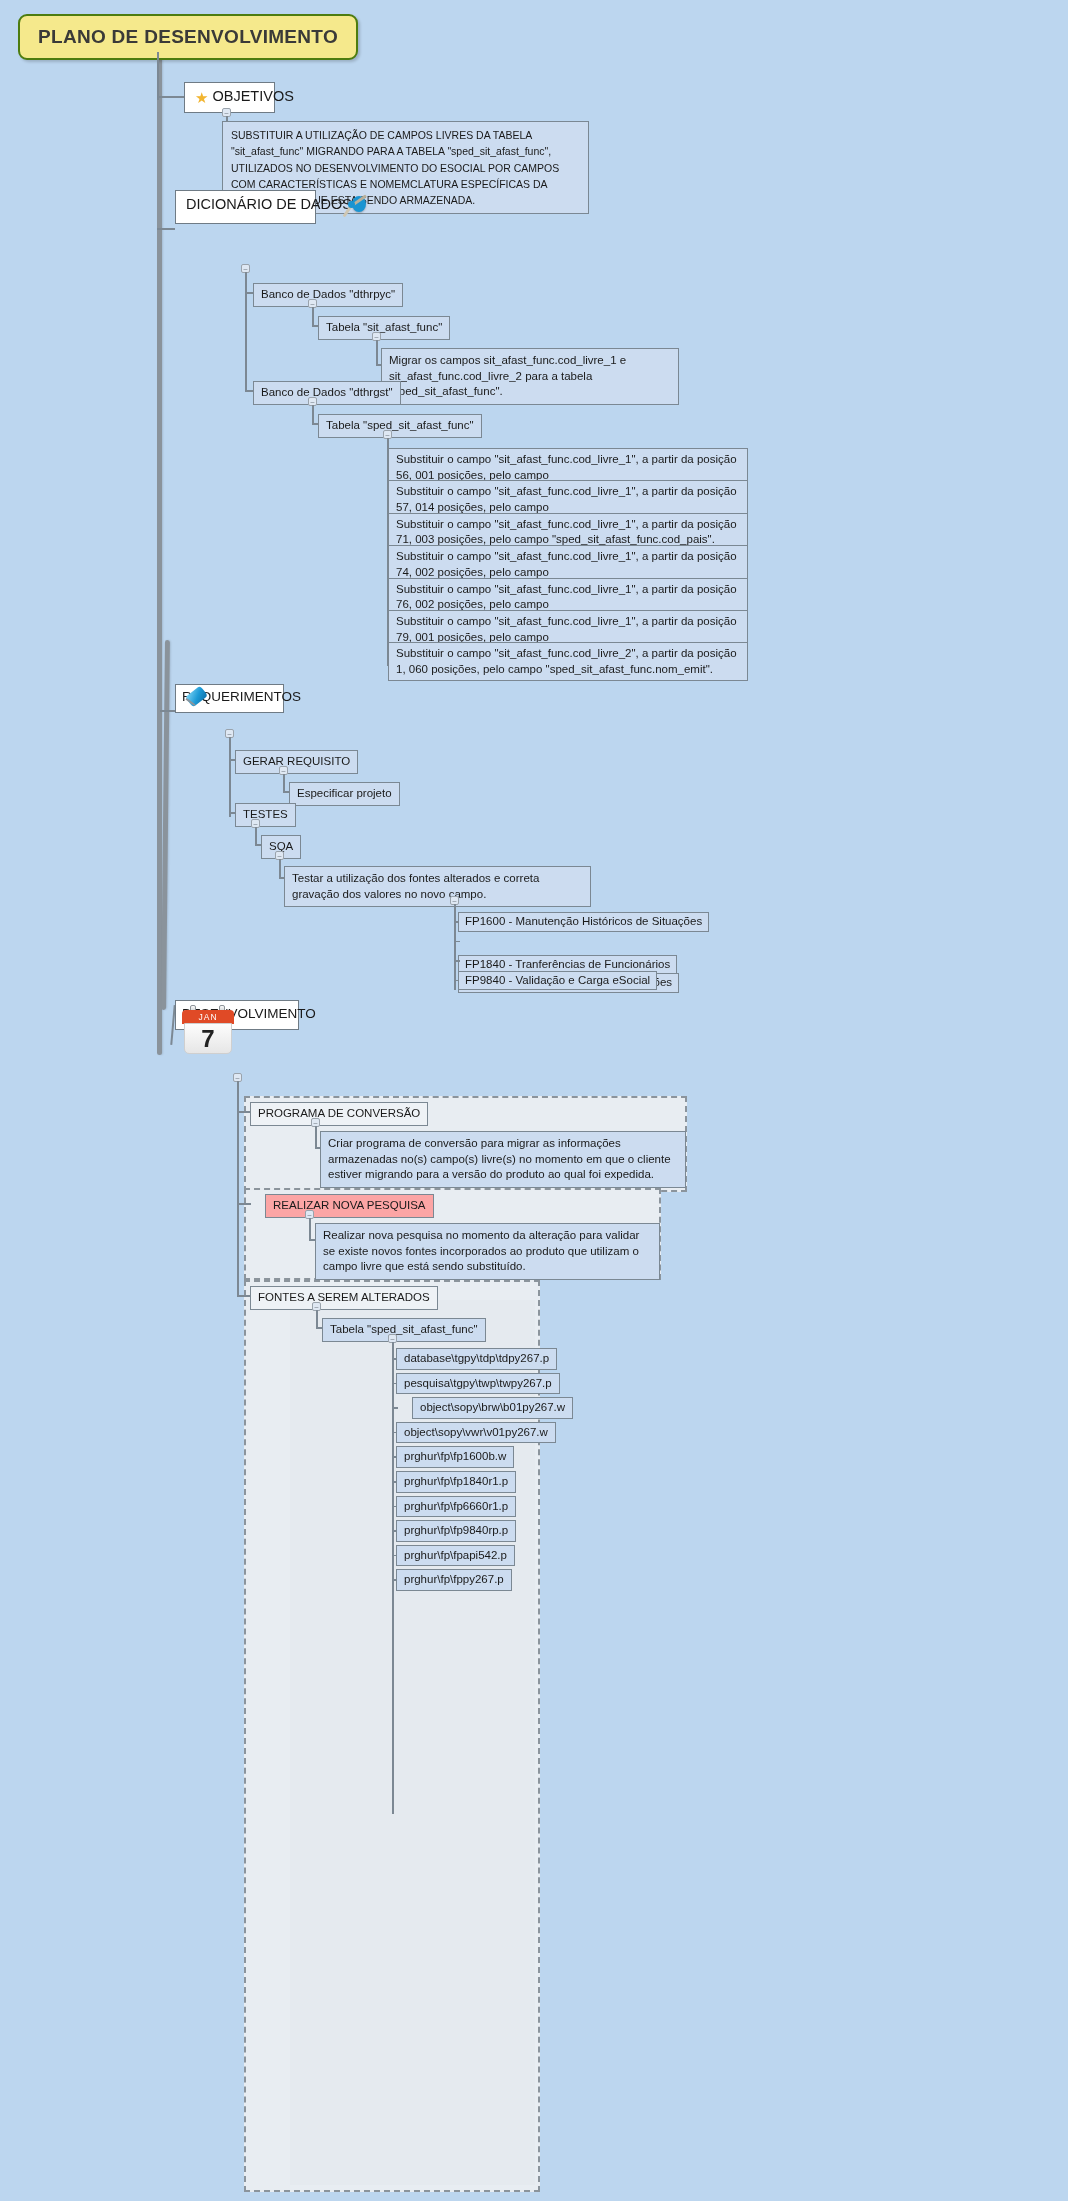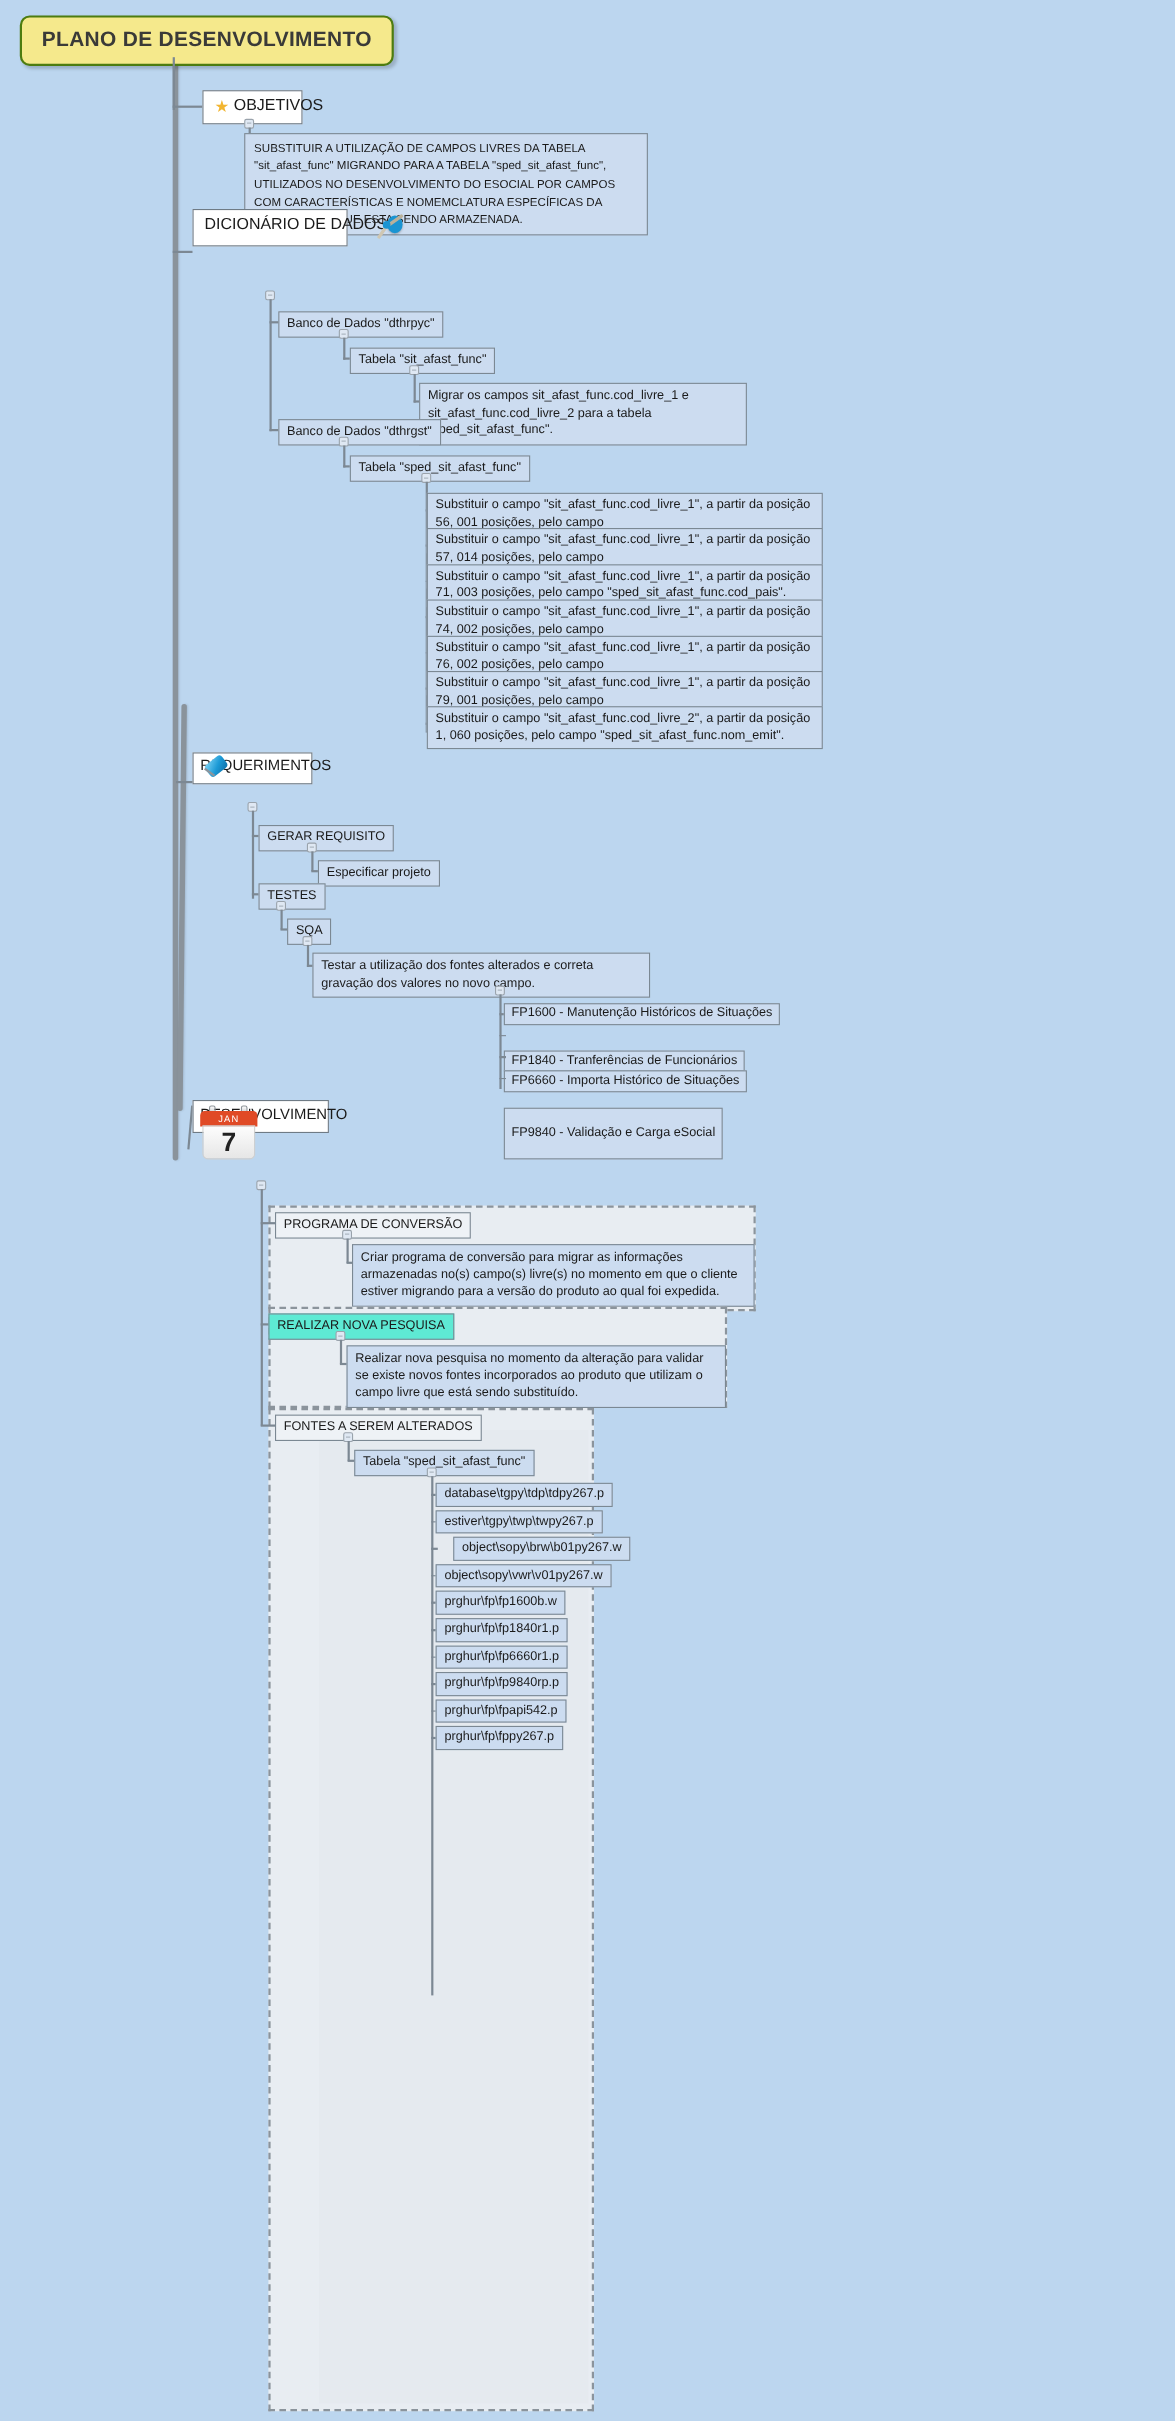--- a/index.html
+++ b/index.html
@@ -248,21 +248,21 @@
 <div class="ln lnv" style="left:454px;top:904px;height:86px;"></div>
 
 <div id="programas-container">
     <div class="ln lnh" style="left:454px;top:921px;width:6px;"></div>
     <div class="node" style="left:458px;top:912px;padding:1px 6px;"><span>FP1600 - Manutenção Históricos de Situações</span></div>
     <div class="ln lnh" style="left:454px;top:940.6px;width:6px;"></div>
     <div class="node" style="left:458px;top:931.6px;padding:1px 6px;margin-top:23px;"><span>FP1840 - Tranferências de Funcionários</span></div>
     <div class="ln lnh" style="left:454px;top:960.2px;width:6px;"></div>
     <div class="node" style="left:458px;top:973px;padding:1px 6px;"><span>FP6660 - Importa Histórico de Situações</span></div>
     <div class="ln lnh" style="left:454px;top:979.8px;width:6px;"></div>
-    <div class="node" style="left:458px;top:970.8px;padding:15px 6px;margin-top:36px;"><span>FP9840 - Validação e Carga eSocial</span></div>
+    <div class="node" style="left:458px;top:970.8px;padding:1px 6px;"><span>FP9840 - Validação e Carga eSocial</span></div>
   </div>
 
 <div class="ln lnv" style="left:172px;top:1005px;height:40px;transform:rotate(5deg);"></div>
 <div class="node big" style="left:175px;top:1000px;width:124px;text-align:center;padding:3px 6px 5px;">
   <span class="cal">
     <span class="r1"></span><span class="r2"></span>
     <span class="top">JAN</span>
     <span class="body">7</span>
   </span>
   <span style="font-size:13.5px;">DESENVOLVIMENTO</span>
@@ -277,21 +277,21 @@
 </div>
 <div class="knob" style="left:311px;top:1118px;">–</div>
 <div class="ln lnv" style="left:315px;top:1126px;height:22px;"></div>
 <div class="ln lnh" style="left:315px;top:1147px;width:8px;"></div>
 <div class="node wrap" style="left:320px;top:1131px;width:366px;padding:4px 7px;">
   <span>Criar programa de conversão para migrar as informações armazenadas no(s) campo(s) livre(s) no momento em que o cliente estiver migrando para a versão do produto ao qual foi expedida.</span>
 </div>
 
 <div class="group" style="left:244px;top:1188px;width:417px;height:92px;"></div>
 <div class="ln lnh" style="left:237px;top:1203px;width:14px;"></div>
-<div class="node" style="left:244px;top:1194px;background:#5eead4;">
+<div class="node" style="left:265px;top:1194px;background:#fca5a5;">
   <span>REALIZAR NOVA PESQUISA</span>
 </div>
 <div class="knob" style="left:305px;top:1210px;">–</div>
 <div class="ln lnv" style="left:309px;top:1218px;height:22px;"></div>
 <div class="ln lnh" style="left:309px;top:1239px;width:8px;"></div>
 <div class="node wrap" style="left:315px;top:1223px;width:345px;padding:4px 7px;">
   <span>Realizar nova pesquisa no momento da alteração para validar se existe novos fontes incorporados ao produto que utilizam o campo livre que está sendo substituído.</span>
 </div>
 
 <div class="group" style="left:244px;top:1280px;width:296px;height:912px;"></div>
@@ -306,21 +306,21 @@
 <div class="node" style="left:322px;top:1318px;">
   <span>Tabela "sped_sit_afast_func"</span>
 </div>
 <div class="knob" style="left:388px;top:1334px;">–</div>
 <div class="ln lnv" style="left:392px;top:1342px;height:472px;"></div>
 
 <div id="arquivos-container">
     <div class="ln lnh" style="left:392px;top:1358px;width:6px;"></div>
     <div class="node" style="left:396px;top:1348px;padding:2px 7px;"><span>database\tgpy\tdp\tdpy267.p</span></div>
     <div class="ln lnh" style="left:392px;top:1382.6px;width:6px;"></div>
-    <div class="node" style="left:396px;top:1372.6px;padding:2px 7px;"><span>estiver\tgpy\twp\twpy267.p</span></div>
+    <div class="node" style="left:396px;top:1372.6px;padding:2px 7px;"><span>pesquisa\tgpy\twp\twpy267.p</span></div>
     <div class="ln lnh" style="left:392px;top:1407.2px;width:6px;"></div>
     <div class="node" style="left:412px;top:1397.2px;padding:2px 7px;"><span>object\sopy\brw\b01py267.w</span></div>
     <div class="ln lnh" style="left:392px;top:1431.8px;width:6px;"></div>
     <div class="node" style="left:396px;top:1421.8px;padding:2px 7px;"><span>object\sopy\vwr\v01py267.w</span></div>
     <div class="ln lnh" style="left:392px;top:1456.4px;width:6px;"></div>
     <div class="node" style="left:396px;top:1446.4px;padding:2px 7px;"><span>prghur\fp\fp1600b.w</span></div>
     <div class="ln lnh" style="left:392px;top:1481px;width:6px;"></div>
     <div class="node" style="left:396px;top:1471px;padding:2px 7px;"><span>prghur\fp\fp1840r1.p</span></div>
     <div class="ln lnh" style="left:392px;top:1505.6px;width:6px;"></div>
     <div class="node" style="left:396px;top:1495.6px;padding:2px 7px;"><span>prghur\fp\fp6660r1.p</span></div>

